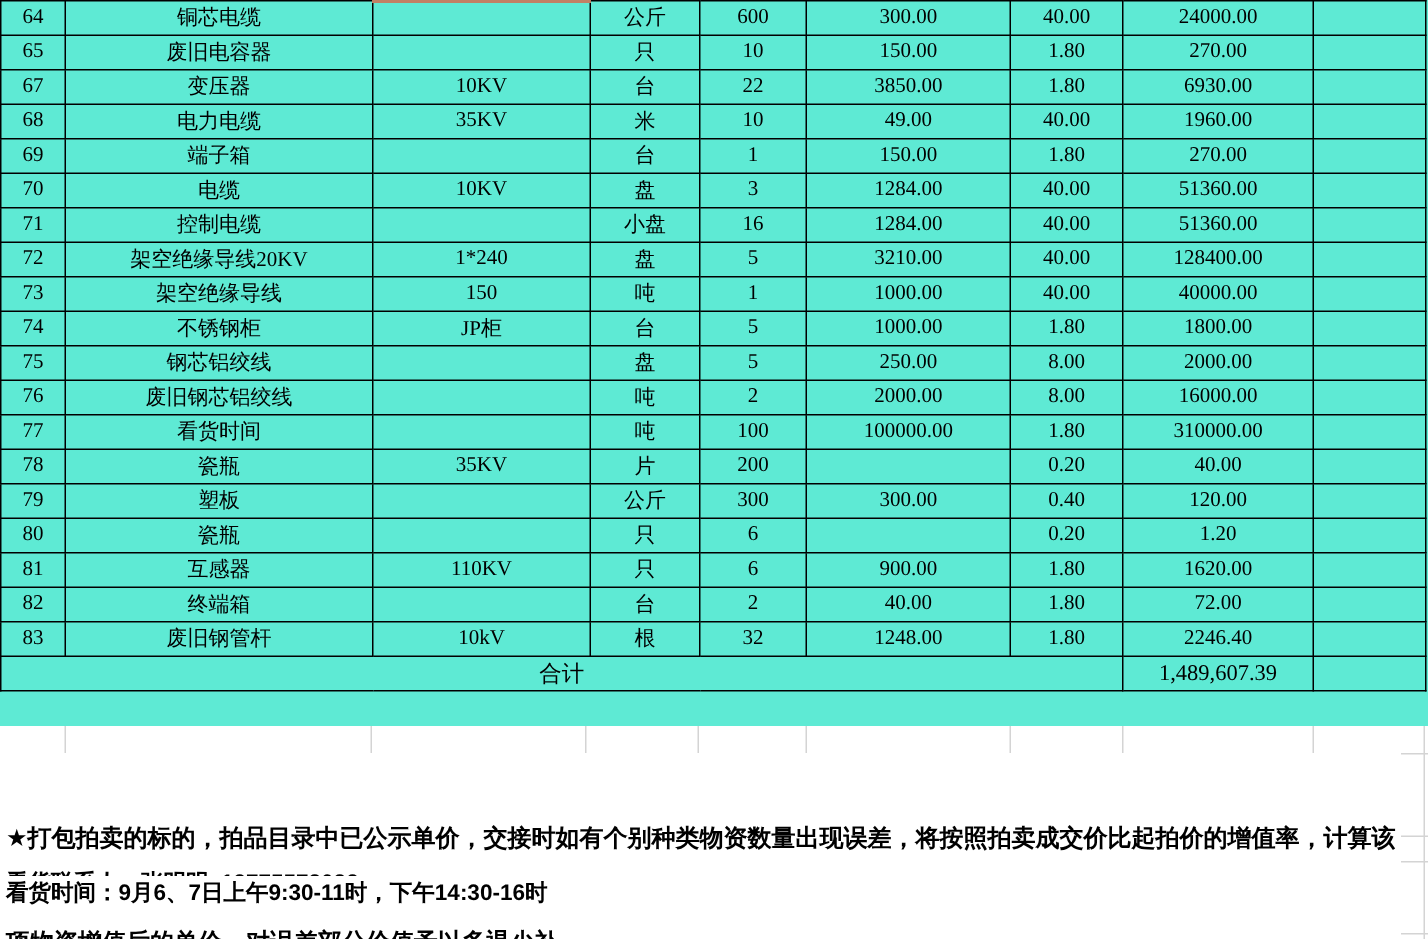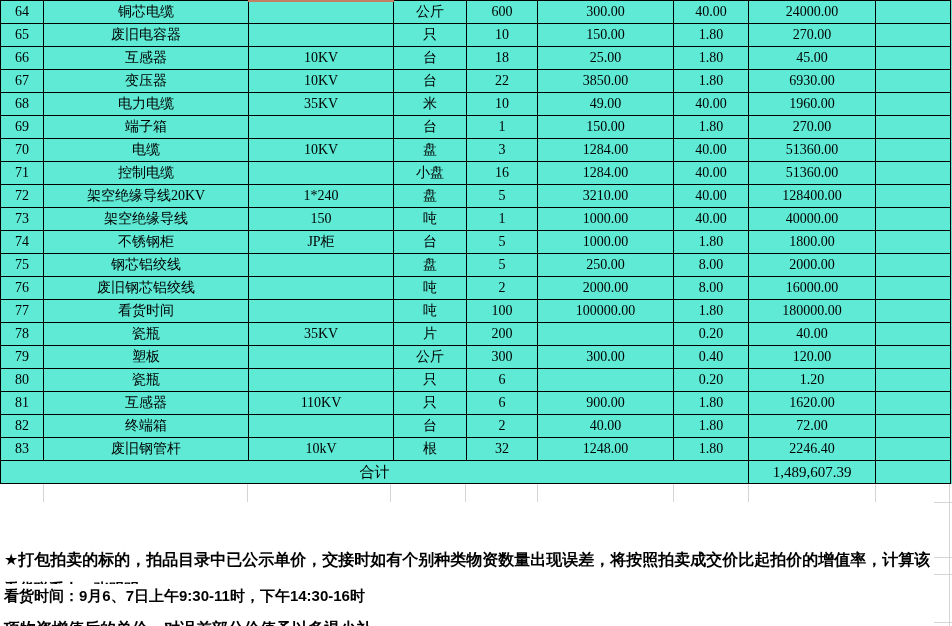--- a/index.html
+++ b/index.html
@@ -83,31 +83,20 @@
           <td>废旧电容器</td>
           <td></td>
           <td>只</td>
           <td>10</td>
           <td>150.00</td>
           <td>1.80</td>
           <td>270.00</td>
           <td></td>
         </tr>
         <tr>
-          <td>66</td>
-          <td>互感器</td>
-          <td>10KV</td>
-          <td>台</td>
-          <td>18</td>
-          <td>25.00</td>
-          <td>1.80</td>
-          <td>45.00</td>
-          <td></td>
-        </tr>
-        <tr>
           <td>67</td>
           <td>变压器</td>
           <td>10KV</td>
           <td>台</td>
           <td>22</td>
           <td>3850.00</td>
           <td>1.80</td>
           <td>6930.00</td>
           <td></td>
         </tr>
@@ -211,21 +200,21 @@
           <td></td>
         </tr>
         <tr>
           <td>77</td>
           <td>看货时间</td>
           <td></td>
           <td>吨</td>
           <td>100</td>
           <td>100000.00</td>
           <td>1.80</td>
-          <td>180000.00</td>
+          <td>310000.00</td>
           <td></td>
         </tr>
         <tr>
           <td>78</td>
           <td>瓷瓶</td>
           <td>35KV</td>
           <td>片</td>
           <td>200</td>
           <td></td>
           <td>0.20</td>

